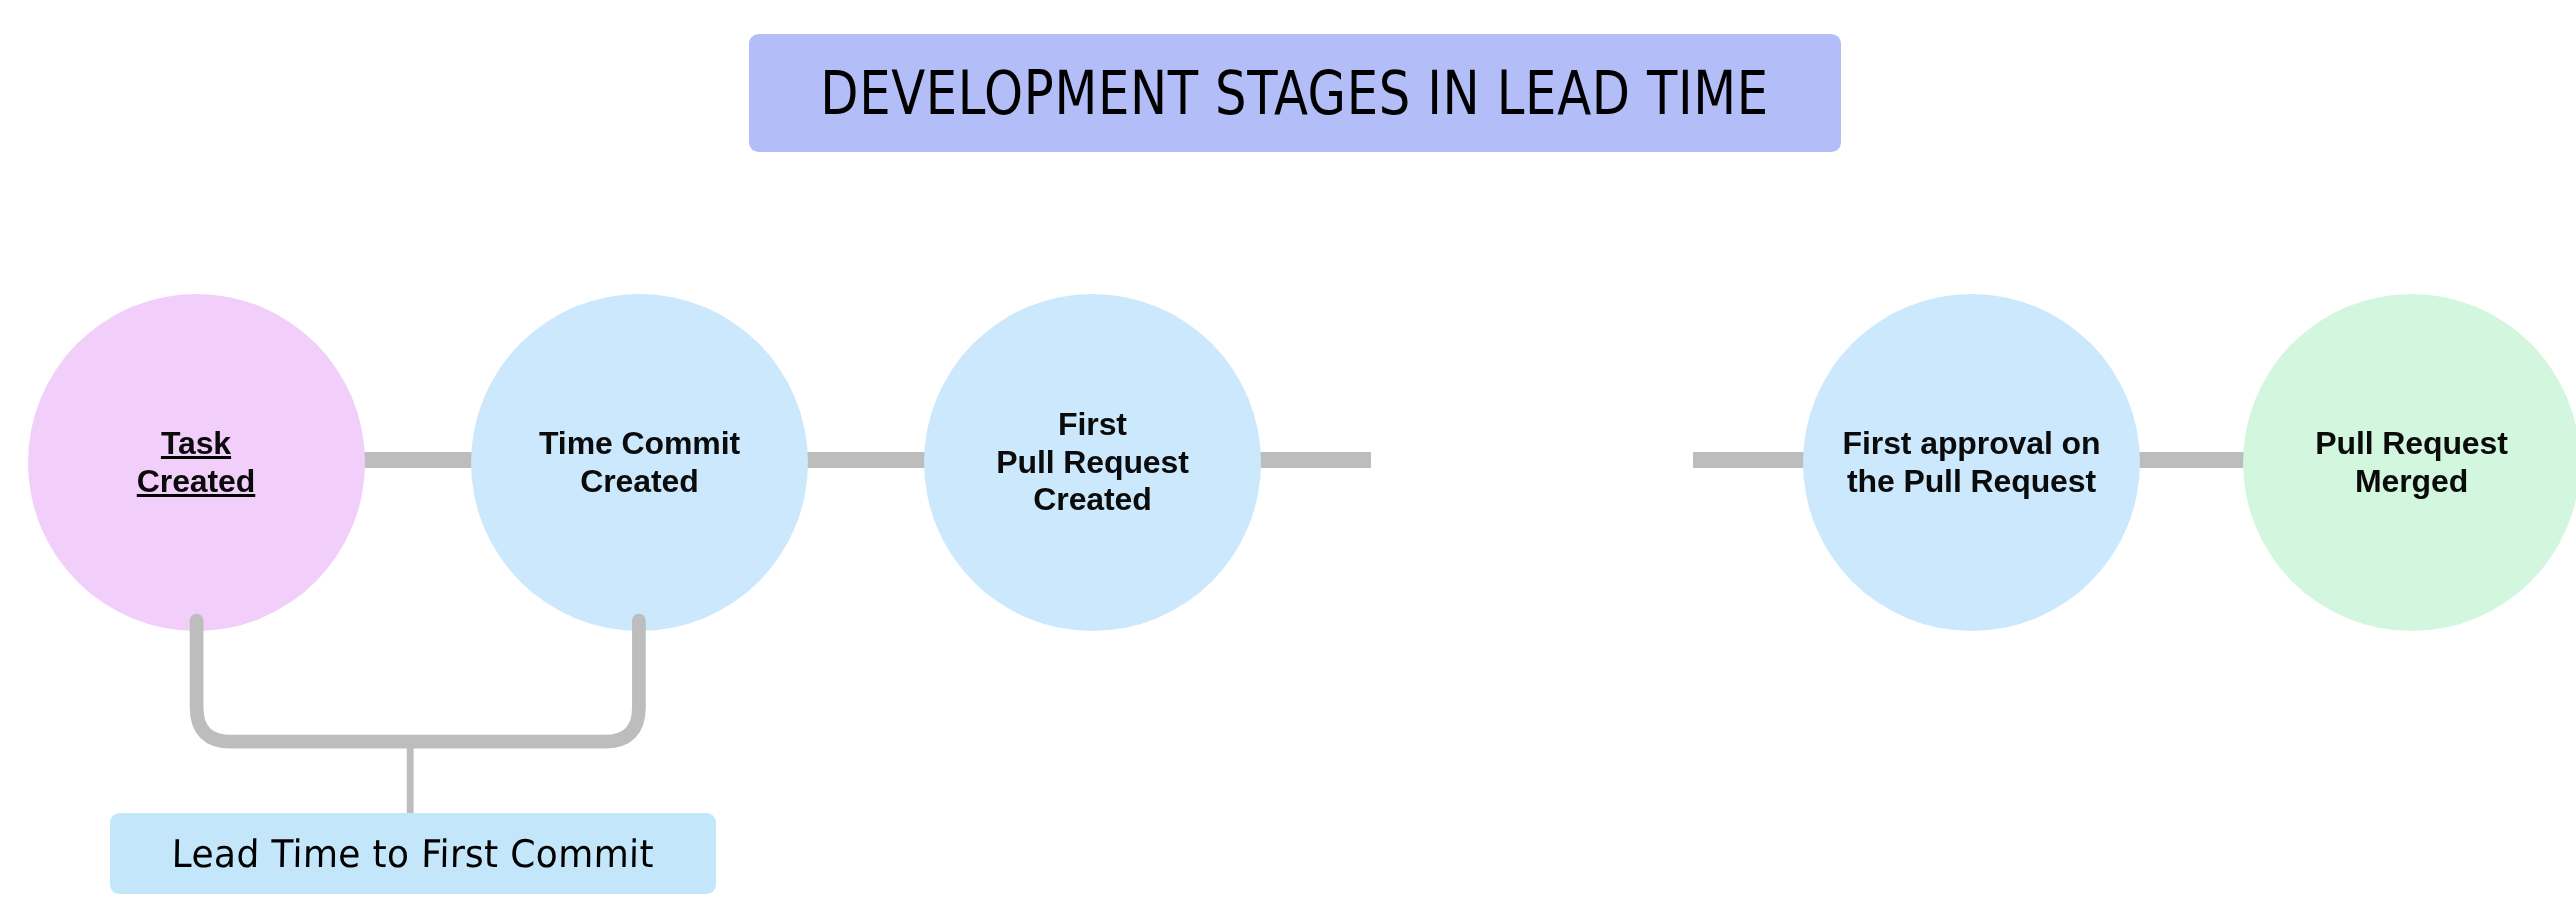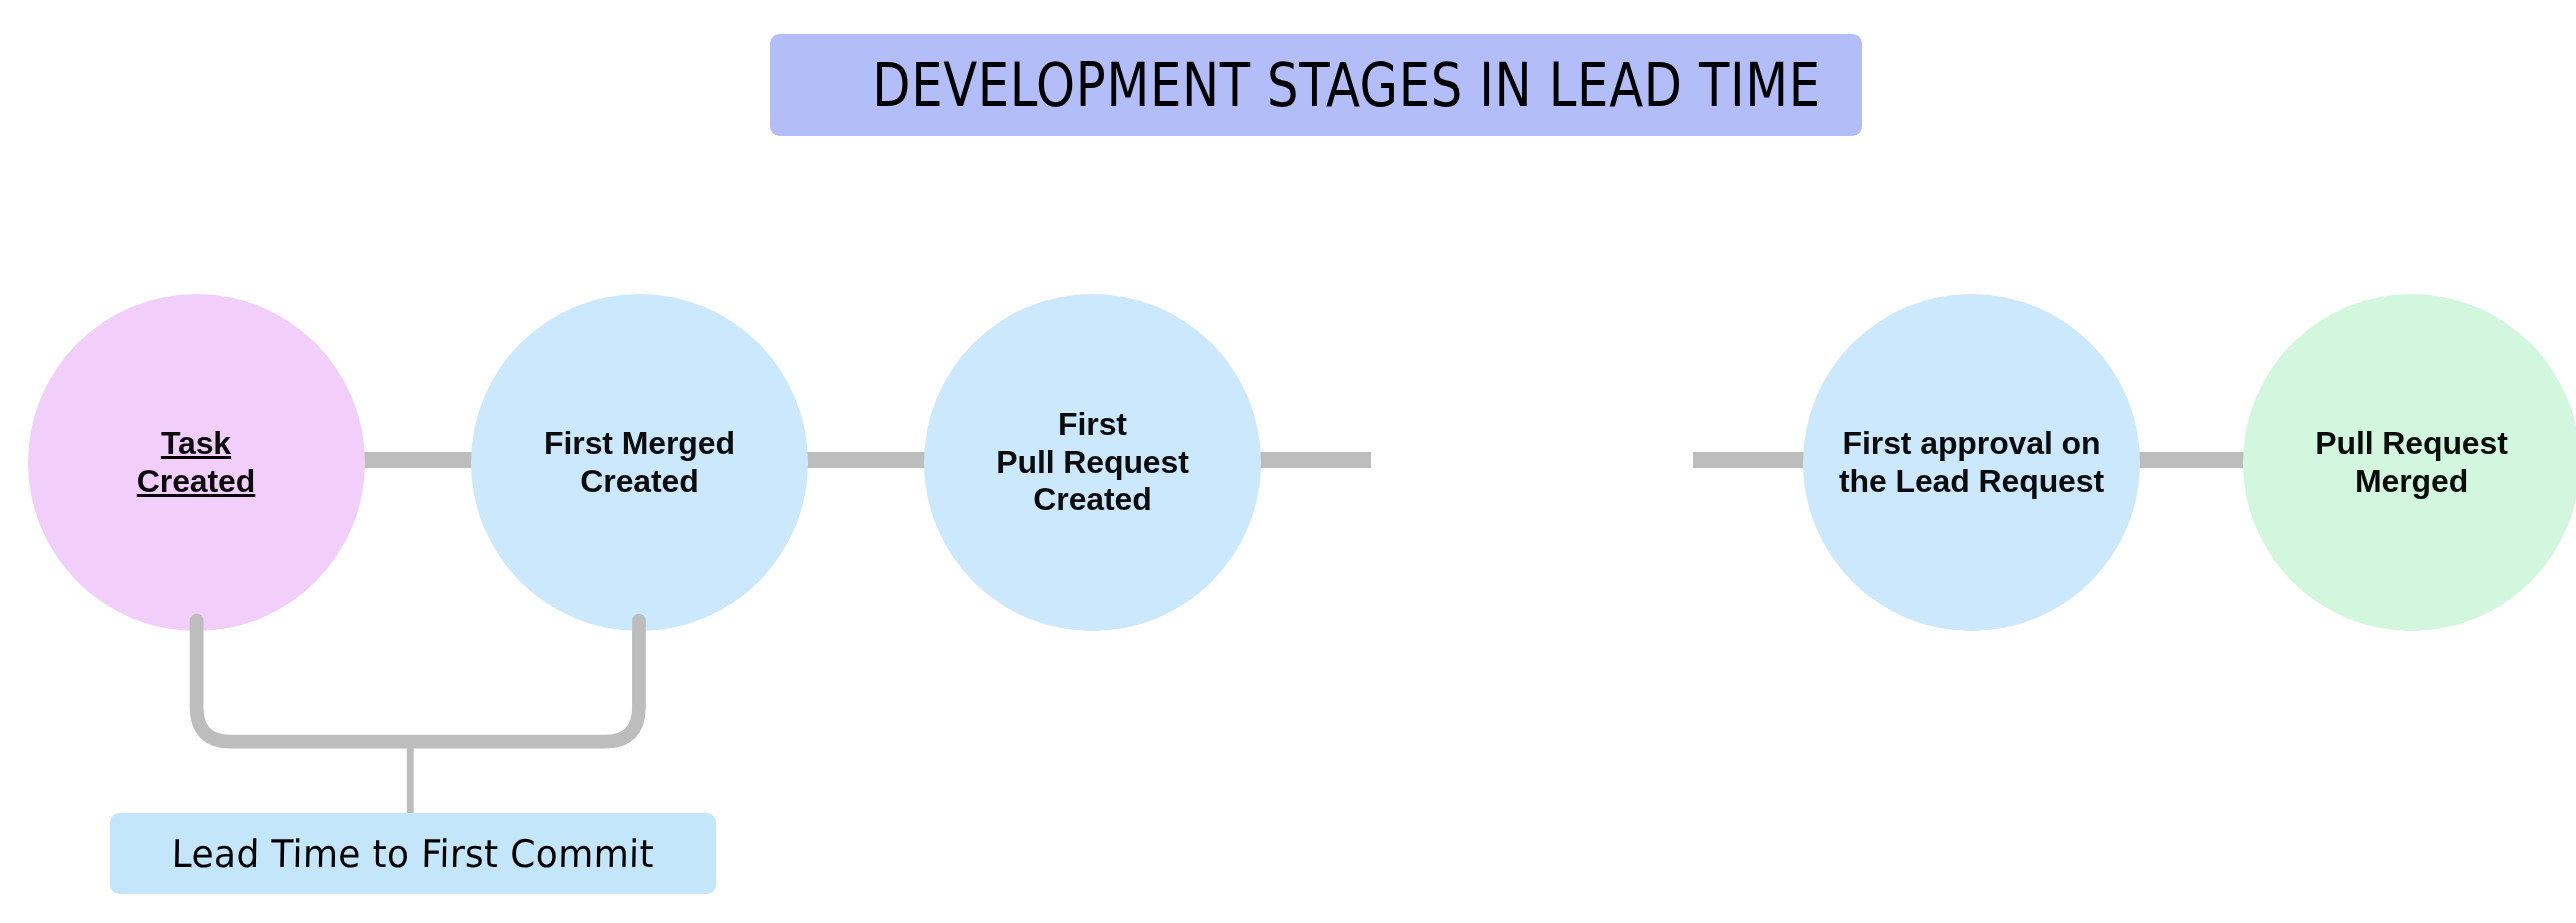--- a/index.html
+++ b/index.html
@@ -17,28 +17,27 @@
     background: #ffffff;
     overflow: hidden;
   }
 
   
   .title-band {
     position: absolute;
     left: 749px;
     top: 34px;
     width: 1092px;
-    height: 102px;
+    height: 118px;
     background: #b3bdf7;
     border-radius: 9.6px;
     display: flex;
     align-items: center;
-    justify-content: flex-end;
+    justify-content: center;
     box-sizing: border-box;
-    margin-left: 21px;
   }
   .title-text {
     font-family: "Liberation Sans Narrow", "DejaVu Sans Condensed", "Liberation Sans", sans-serif;
     font-size: 60px;
     font-weight: 400;
     letter-spacing: 0.7px;
     color: #000000;
     white-space: nowrap;
     transform: scaleX(0.92);
   }
@@ -123,34 +122,34 @@
   <div class="connector" style="left:1254px; width:117px;"></div>
   <div class="connector" style="left:1693px; width:117px;"></div>
   <div class="connector" style="left:2133px; width:117px;"></div>
 
   <div class="stage" style="left:27.5px; background:#f2cefb;text-decoration:underline;">
     <span class="stage-label">Task
 Created</span>
   </div>
 
   <div class="stage" style="left:471px; background:#cbe8fd;">
-    <span class="stage-label">First Merged
+    <span class="stage-label">Time Commit
 Created</span>
   </div>
 
   <div class="stage" style="left:924px; background:#cbe8fd;">
     <span class="stage-label">First
 Pull Request
 Created</span>
   </div>
 
 
   <div class="stage" style="left:1803px; background:#cbe8fd;">
     <span class="stage-label">First approval on
-the Lead Request</span>
+the Pull Request</span>
   </div>
 
   <div class="stage" style="left:2243px; background:#d2f7de;">
     <span class="stage-label">Pull Request
 Merged</span>
   </div>
 
   <svg class="bracket-svg" viewBox="0 0 760 320" preserveAspectRatio="none">
     <path d="M 46 14 L 46 140 Q 46 190 96 190 L 640 190 Q 690 190 690 140 L 690 14" fill="none" stroke="#bdbdbd" stroke-width="20" stroke-linecap="round"></path>
     <path d="M 357 190 L 357 300" fill="none" stroke="#bdbdbd" stroke-width="10" stroke-linecap="butt"></path>

